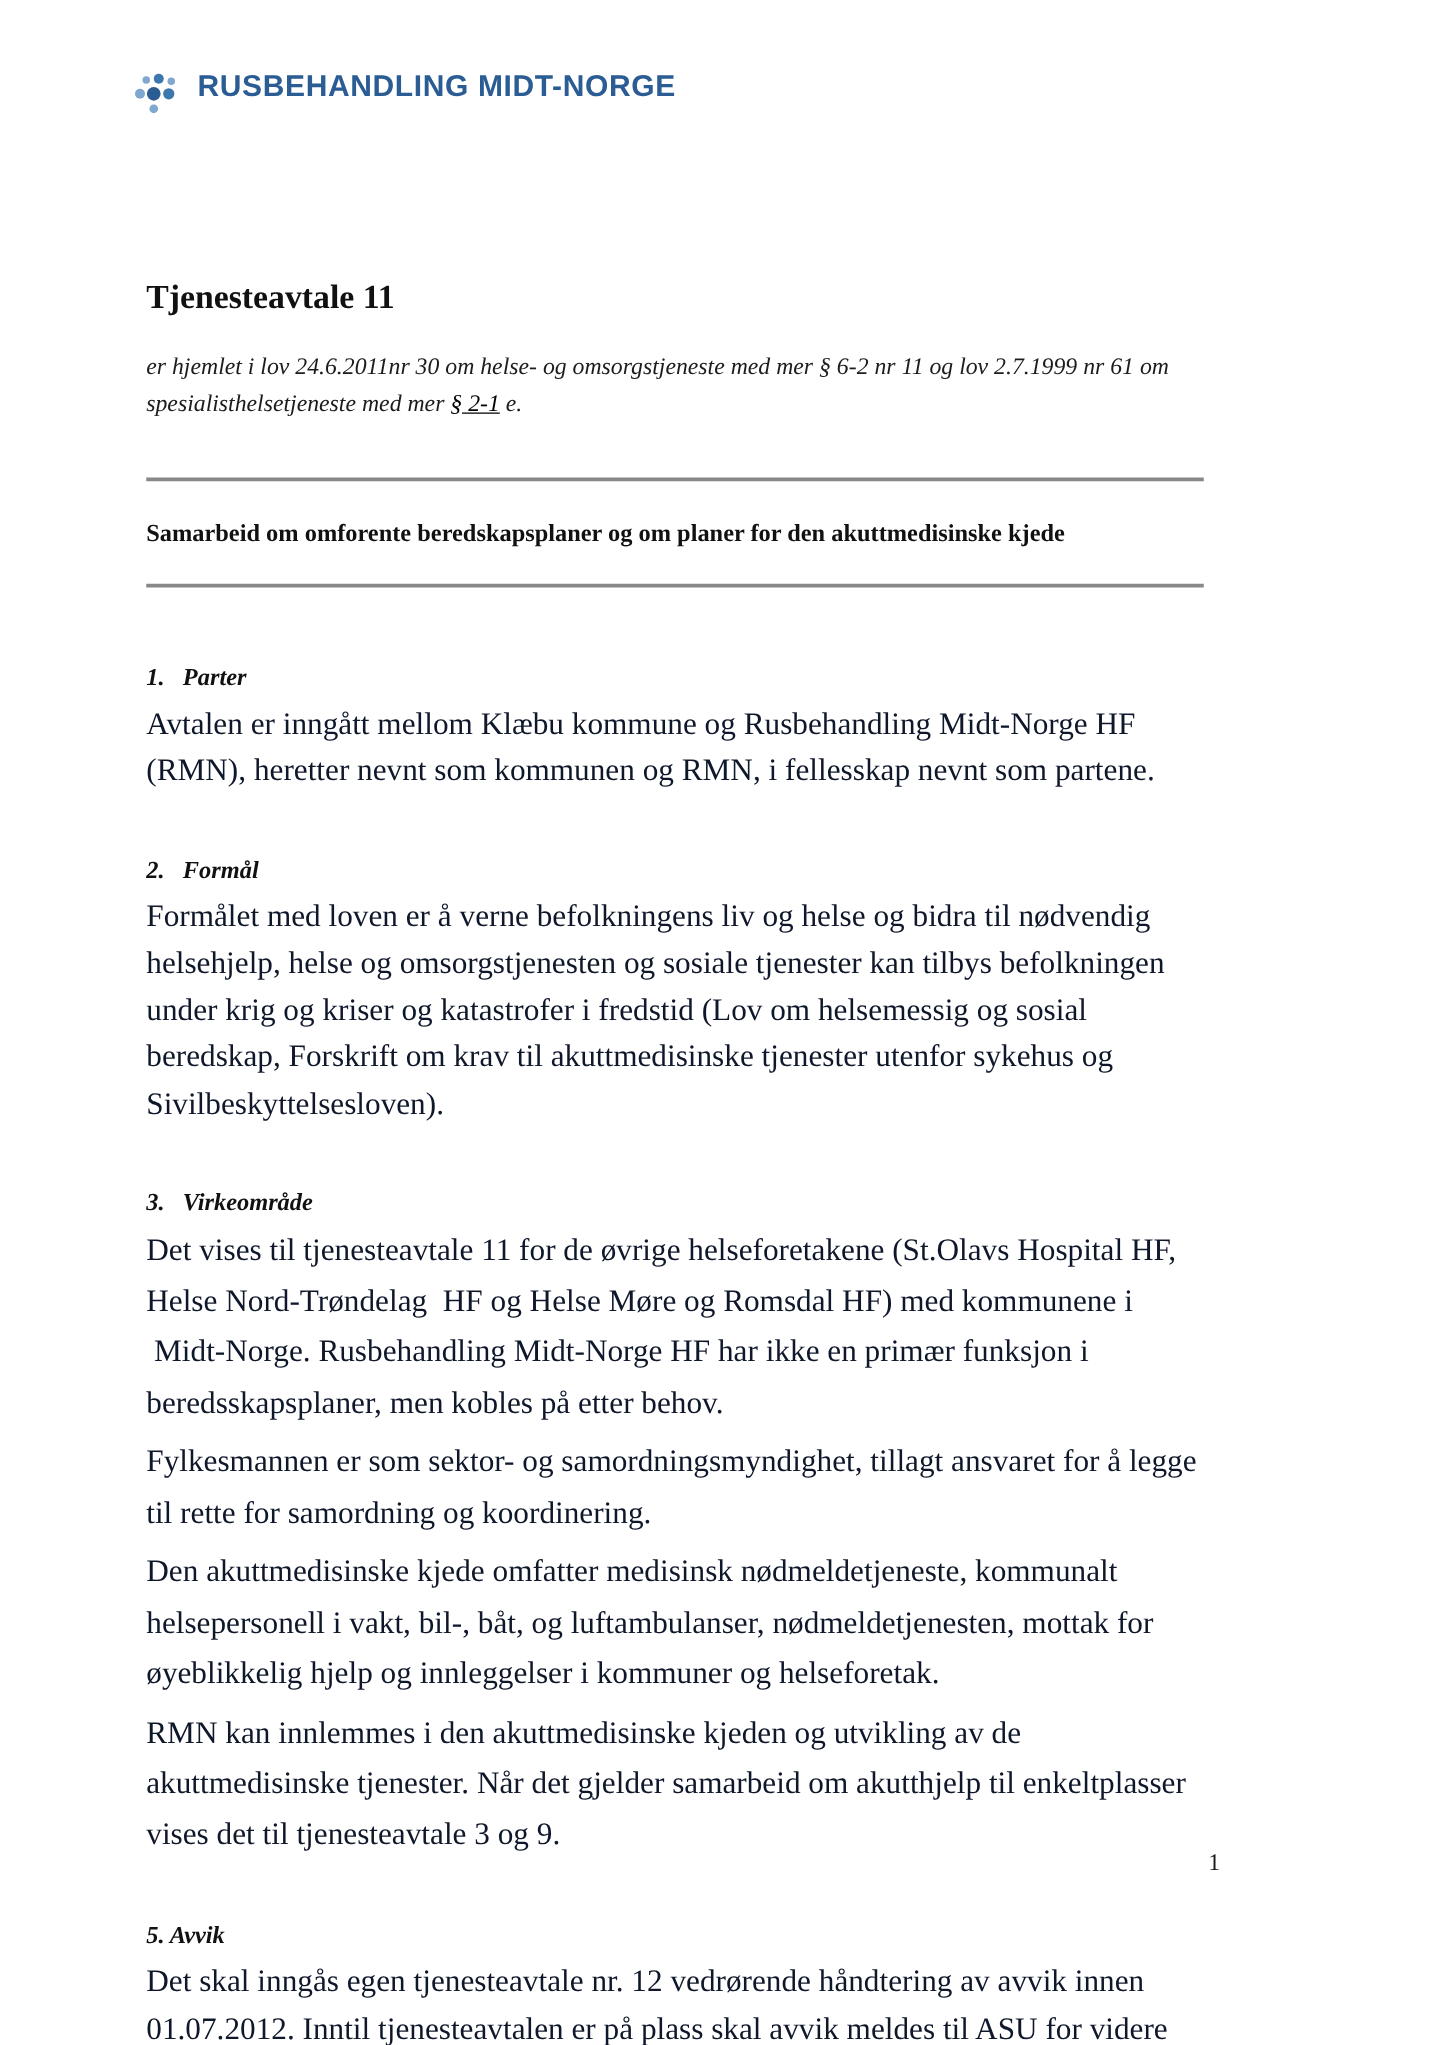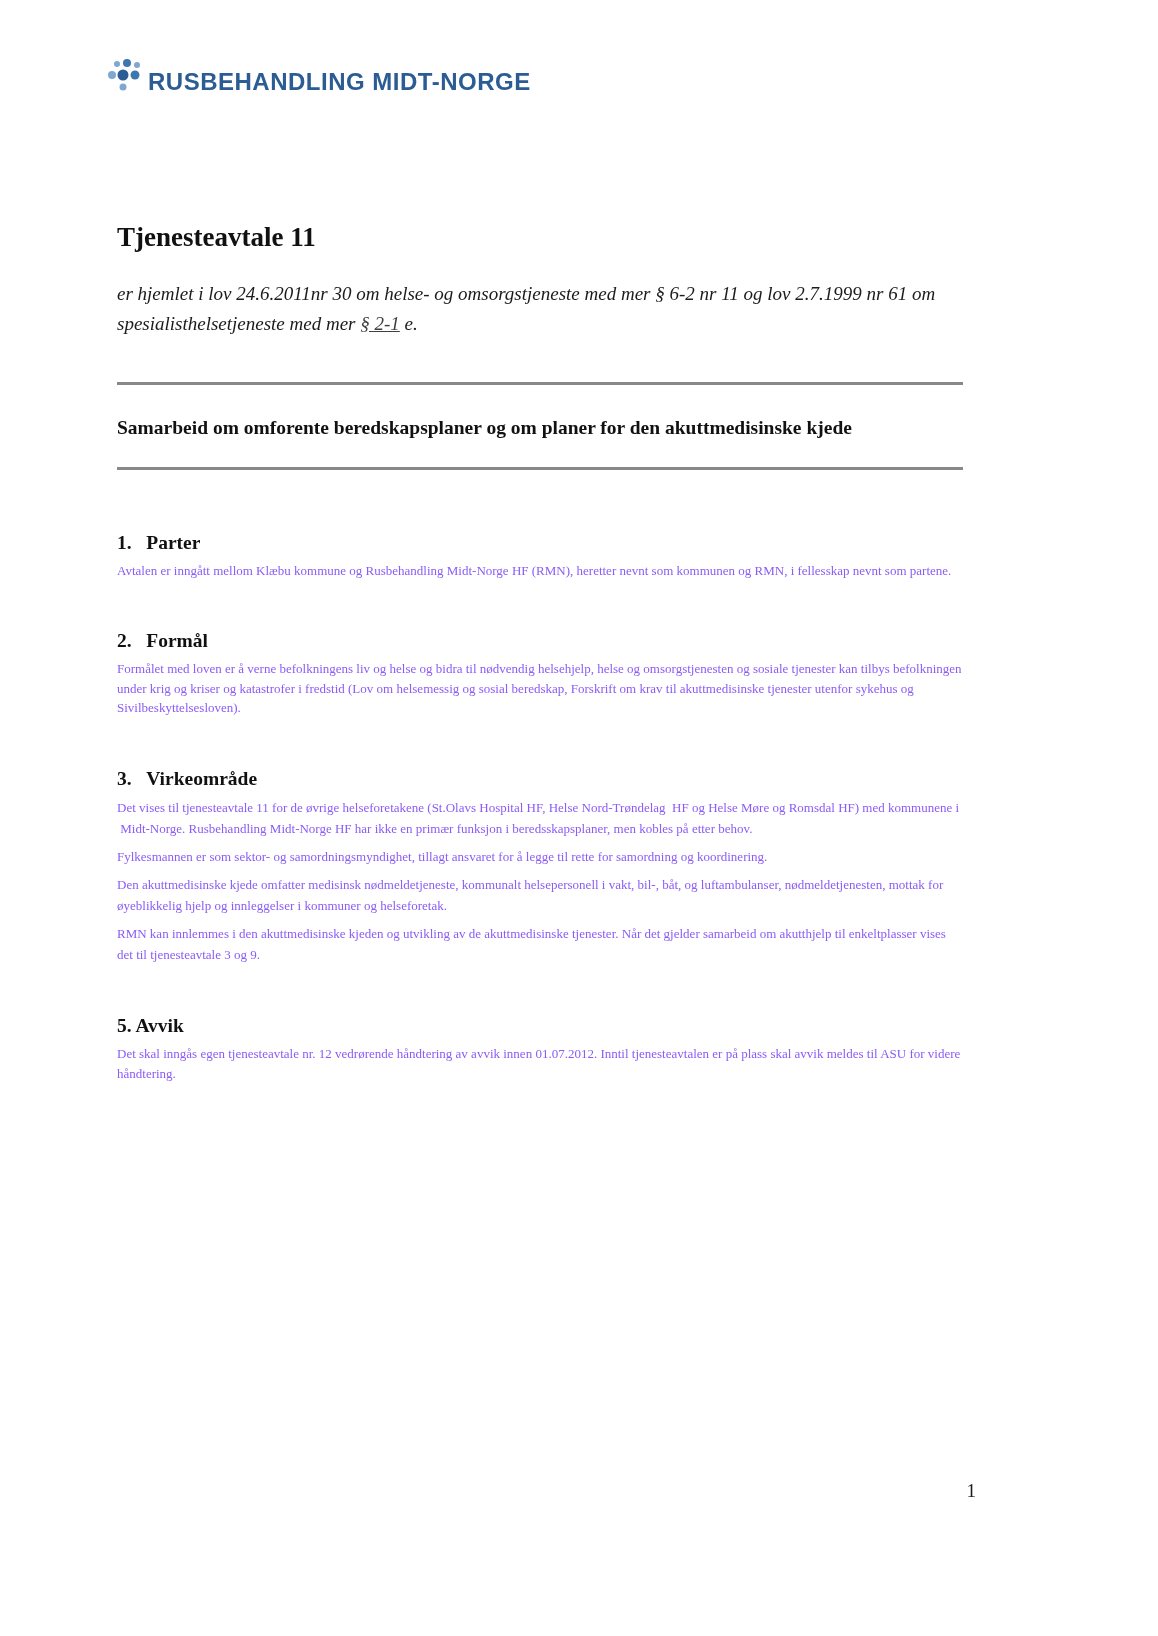--- a/index.html
+++ b/index.html
@@ -16,21 +16,22 @@
     color: #1a1a1a;
     overflow: hidden;
     box-sizing: border-box;
   }
   
   .logo {
     position: absolute;
     top: 56px;
     left: 104px;
     display: flex;
-    align-items: flex-end;
+    align-items: flex-start;
+    gap: 10px;
   }
   .logo-dots svg { display: block; }
   .logo-text {
     font-family: "Liberation Sans", "DejaVu Sans", sans-serif;
     font-weight: bold;
     font-size: 24px;
     letter-spacing: 0.5px;
     color: #2b5c93;
   }
   
@@ -49,21 +50,21 @@
   }
   .intro {
     margin: 0;
     margin-top: 26px;
     font-style: italic;
     font-size: 19px;
     line-height: 1.6;
     color: #1c1c1c;
   }
   .intro a {
-    color: #404040;
+    color: #000000;
     text-decoration: underline;
     cursor: pointer;
     text-align: center;
   }
   .rule {
     border: none;
     border-top: 3px solid #888888;
     margin: 0;
   }
   .rule.top { margin-top: 42px; }
@@ -75,27 +76,28 @@
     font-weight: bold;
     color: #111111;
   }
   .sections { margin-top: 62px; }
   section { margin-bottom: 50px; }
   section h3 {
     margin: 0;
     font-size: 19.5px;
     font-weight: bold;
     color: #111111;
+    font-style: italic;
   }
   section p {
     margin: 0;
     margin-top: 7px;
-    font-size: 13px;
+    font-size: 25px;
     line-height: 1.5;
-    color: #8b5cf6;
+    color: #0f172a;
   }
   section p + p { }
   section.spread p { line-height: 1.62; }
   .page-number {
     position: absolute;
     right: 182px;
     bottom: 134px;
     font-size: 19px;
     color: #1b1b1b;
   }

